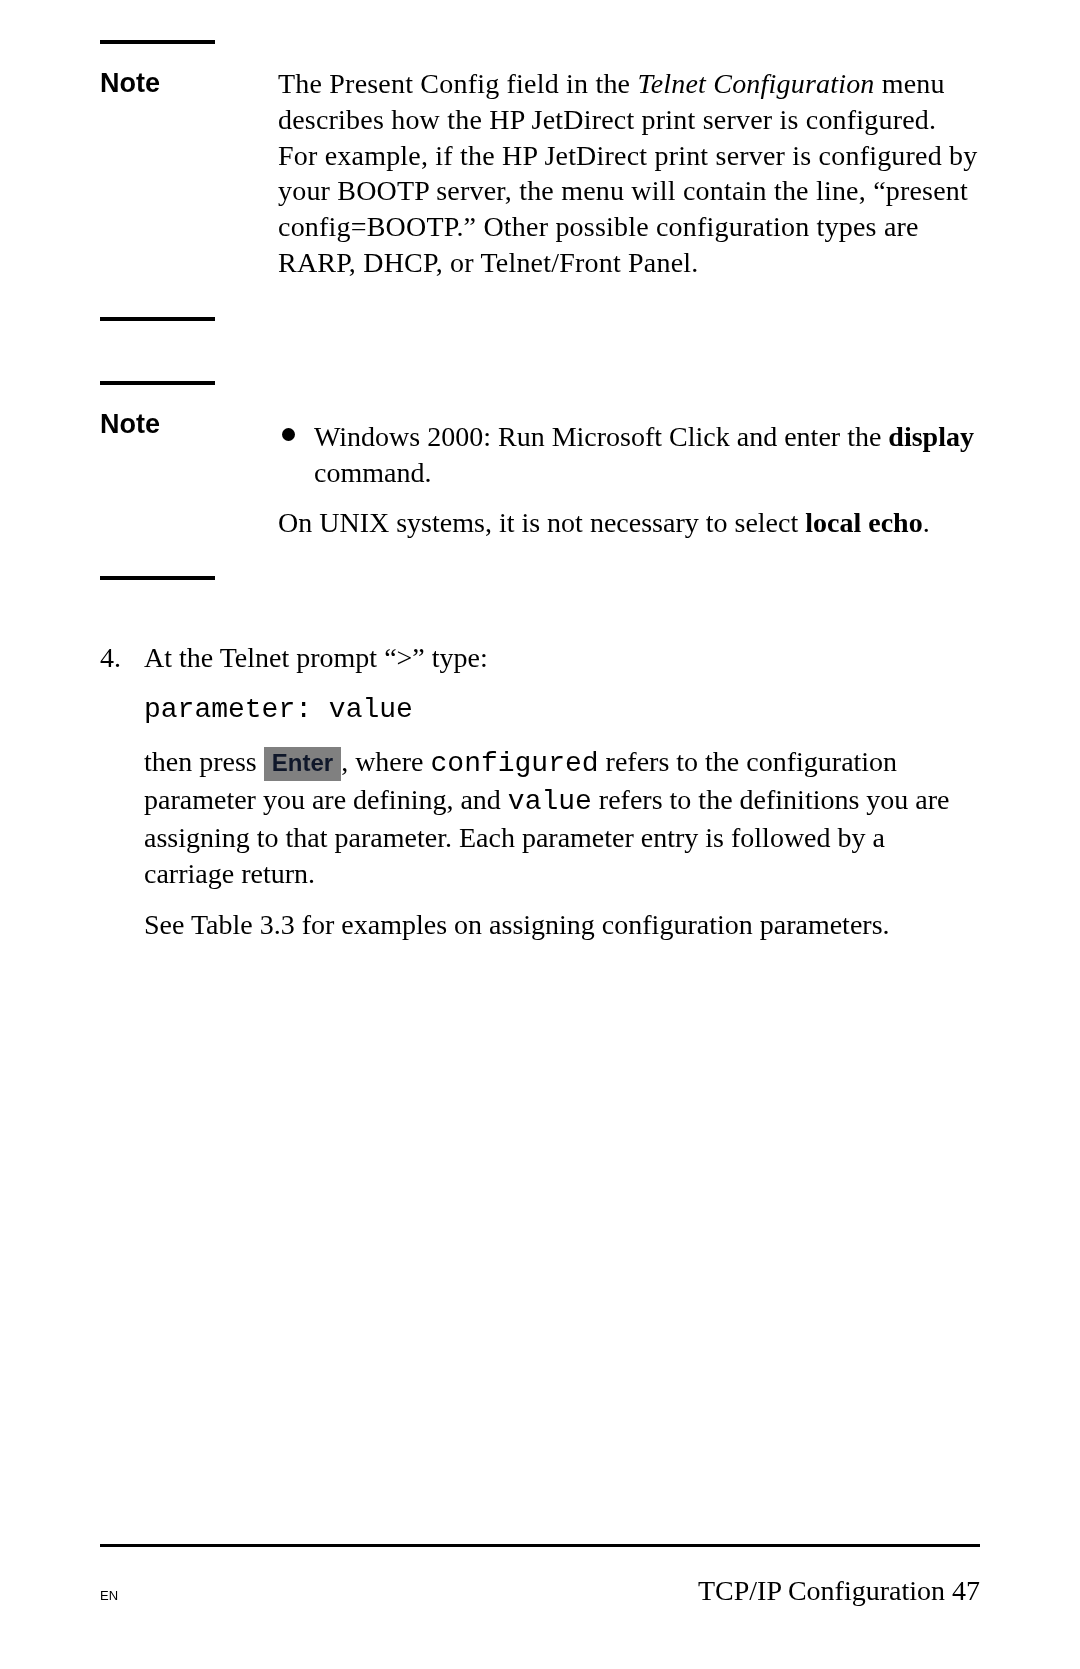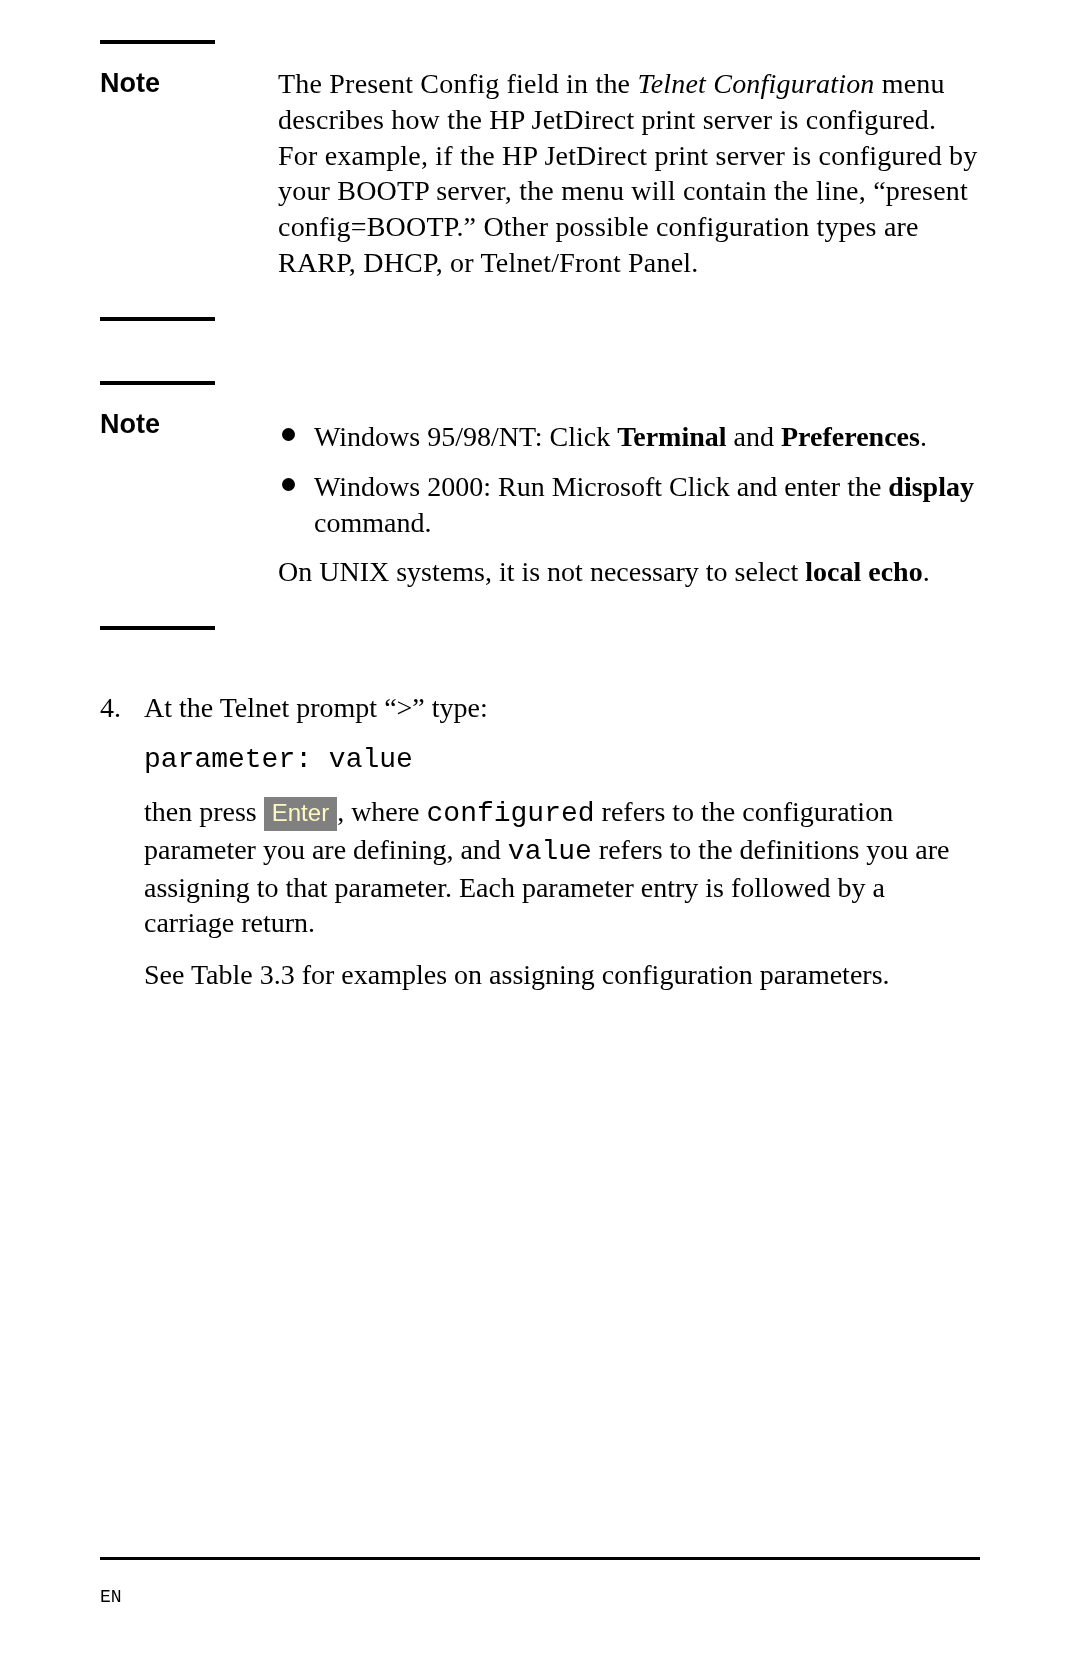--- a/index.html
+++ b/index.html
@@ -77,23 +77,23 @@
     flex: 1;
   }
   .step-body p { margin-bottom: 16px; }
   .mono {
     font-family: Liberation Mono, monospace;
     font-size: 28px;
   }
   .keycap {
     display: inline-block;
     background: #808080;
-    color: #fef9c3;
+    color: #0f172a;
     font-family: Arial, Helvetica, sans-serif;
-    font-weight: normal;
+    font-weight: bold;
     font-size: 24px;
     padding: 1px 8px 2px 8px;
     vertical-align: baseline;
   }
   .italic { font-style: italic; }
   .bold { font-weight: bold; }
   .footer {
     position: absolute;
     bottom: 60px;
     left: 100px;
@@ -103,22 +103,22 @@
     height: 3px;
     background: #000;
     margin-bottom: 26px;
   }
   .footer-row {
     display: flex;
     justify-content: space-between;
     align-items: baseline;
   }
   .footer-left {
-    font-family: Liberation Mono, monospace;
-    font-size: 18px;
+    font-family: Liberation Sans, sans-serif;
+    font-size: 13px;
   }
   .footer-right {
     font-size: 28px;
   }
   .wspace { letter-spacing: 0.2px; }
 </style>
 </head>
 <body>
 
 <div class="page">
@@ -133,21 +133,20 @@
     </div>
     <div class="note-rule-bot"></div>
   </div>
 
   <div class="note-block">
     <div class="note-rule-top"></div>
     <div class="note-row">
       <div class="note-label">Note</div>
       <div class="note-body">
         <ul class="bullets">
-          <li><span>Windows 95/98/NT: Click </span><span class="bold">Terminal</span><span> and </span><span class="bold">Preferences</span><span>.</span></li>
           <li><span>Windows 2000: Run Microsoft Click and enter the </span><span class="bold">display</span><span> command.</span></li>
         </ul>
         <p><span>On UNIX systems, it is not necessary to select </span><span class="bold">local echo</span><span>.</span></p>
       </div>
     </div>
     <div class="note-rule-bot"></div>
   </div>
 
   <div class="step">
     <div class="step-num">4.</div>
@@ -158,14 +157,15 @@
       <p>See Table 3.3 for examples on assigning configuration parameters.</p>
     </div>
   </div>
 
 </div>
 
 <div class="footer">
   <div class="footer-rule"></div>
   <div class="footer-row">
     <div class="footer-left">EN</div>
+    <div class="footer-right"><span>TCP/IP Configuration </span><span>47</span></div>
   </div>
 </div>
 
 </body></html>

